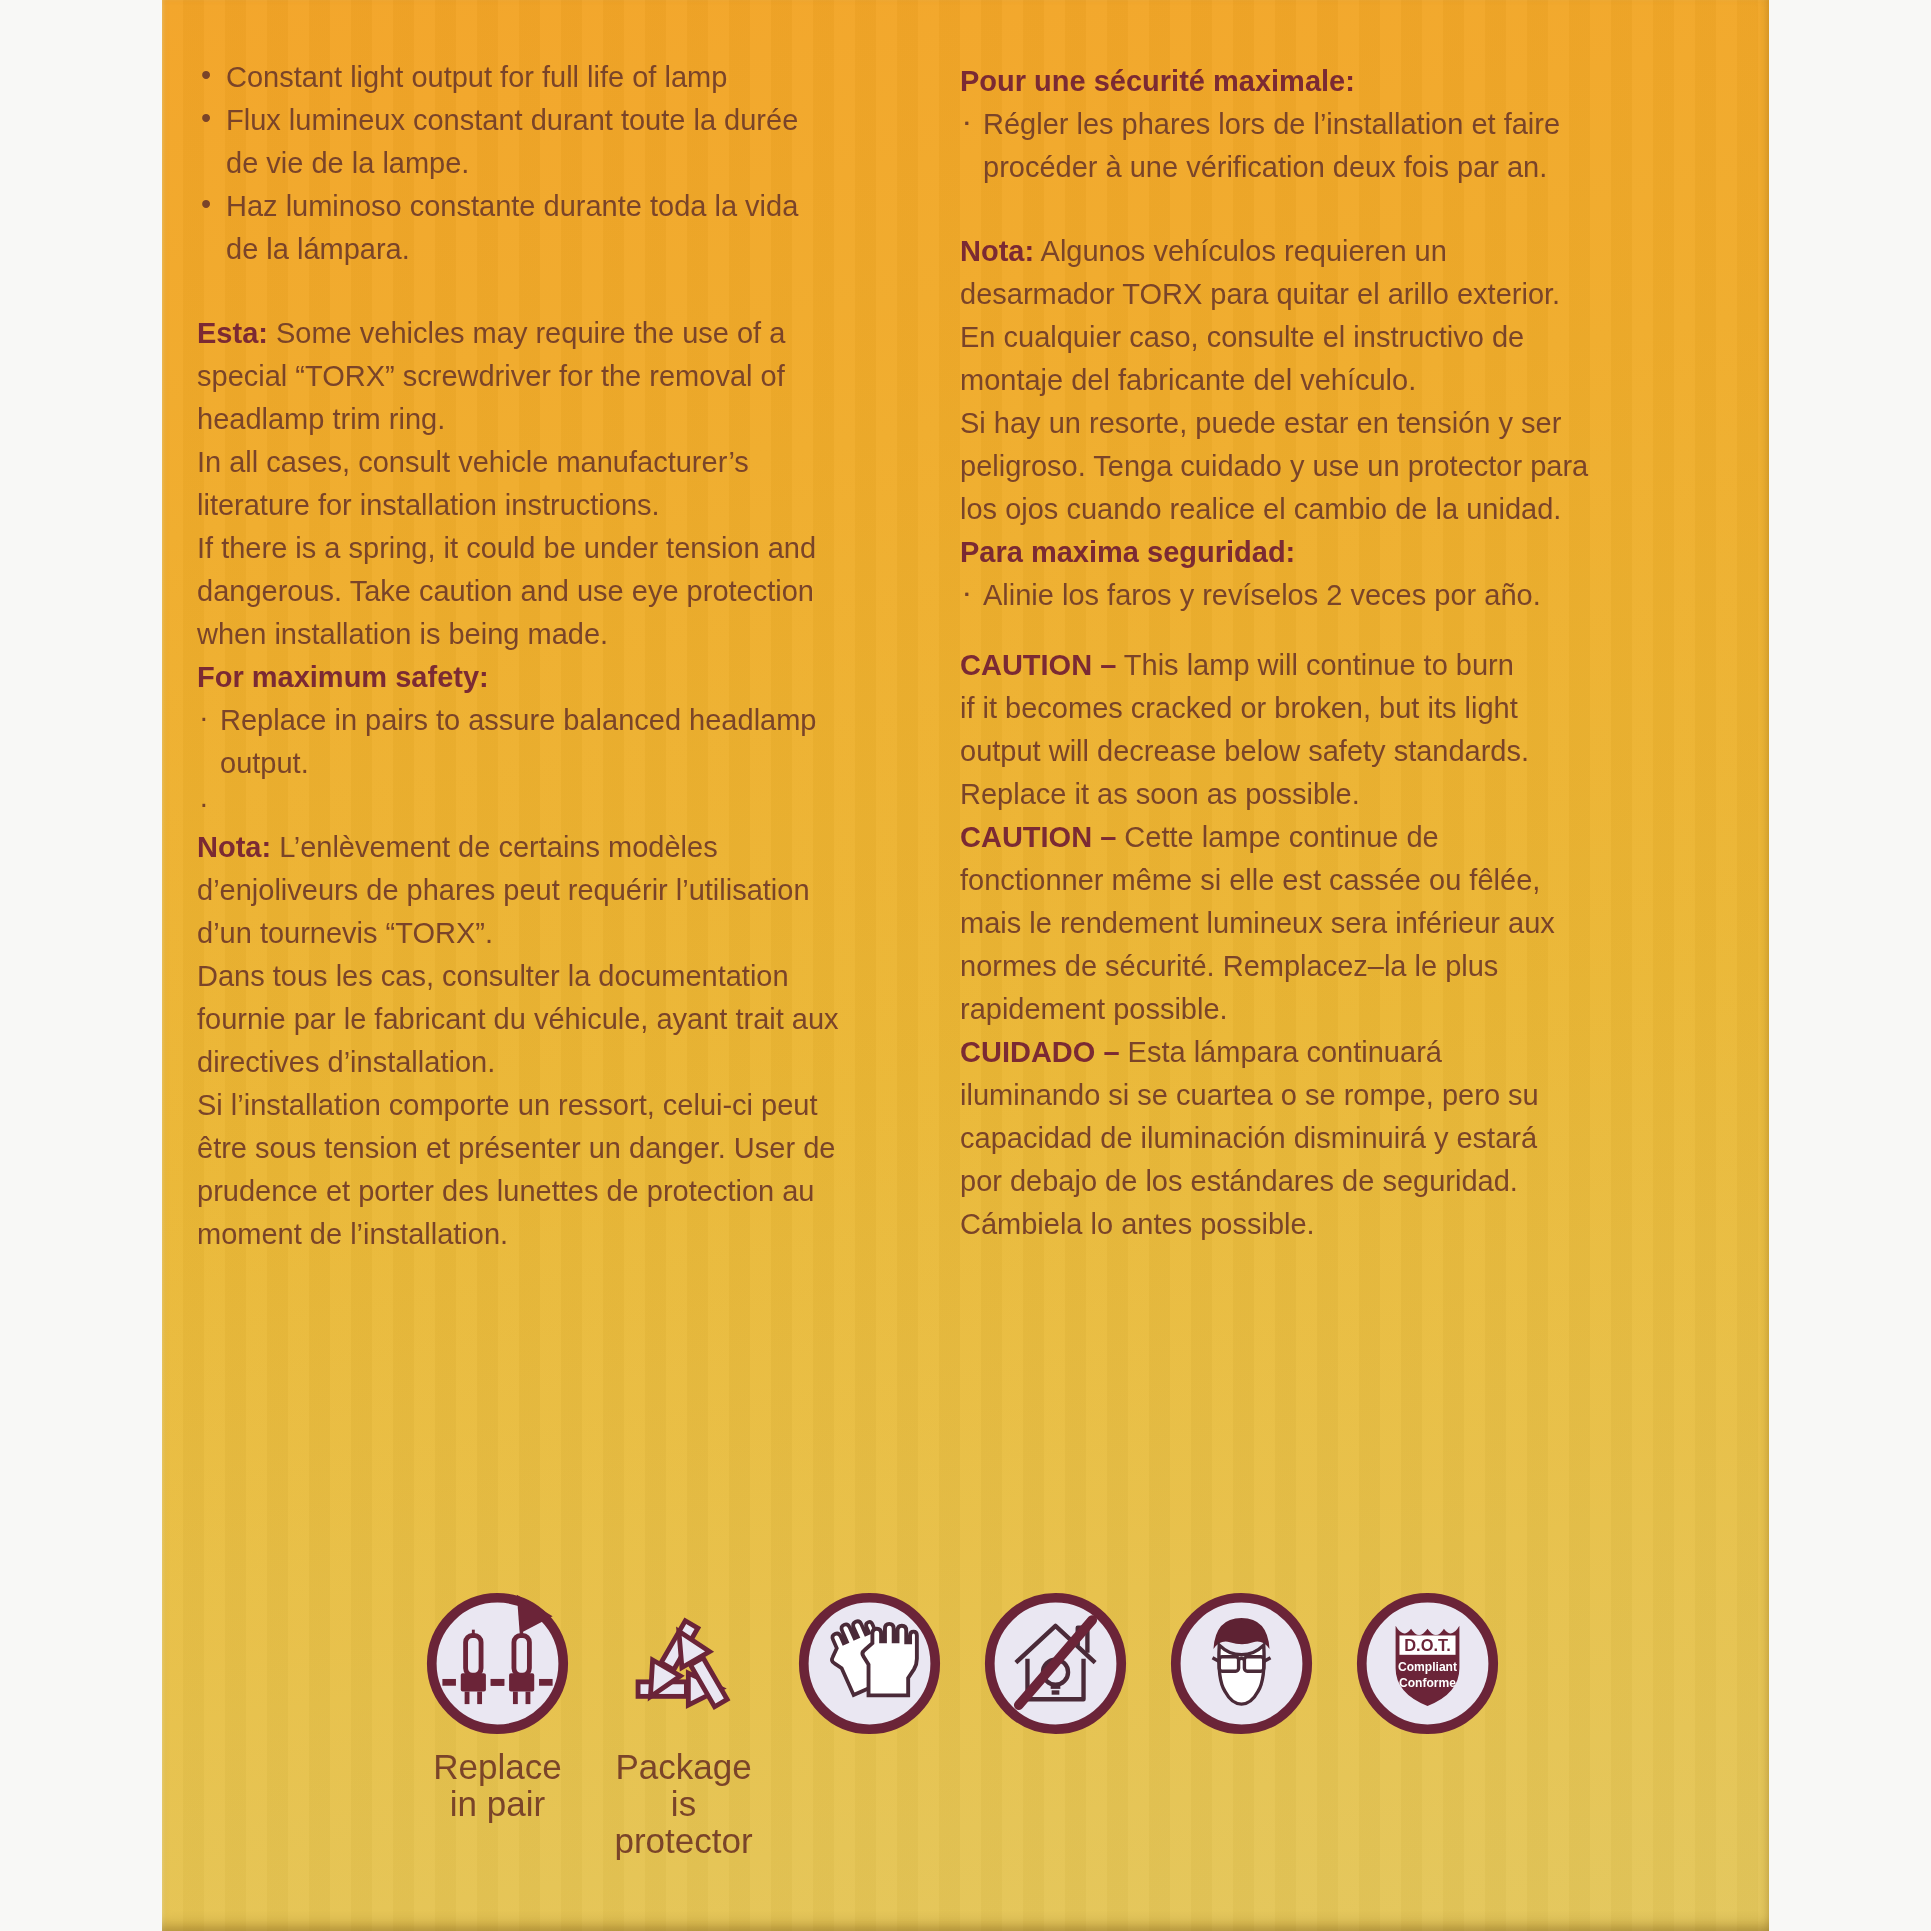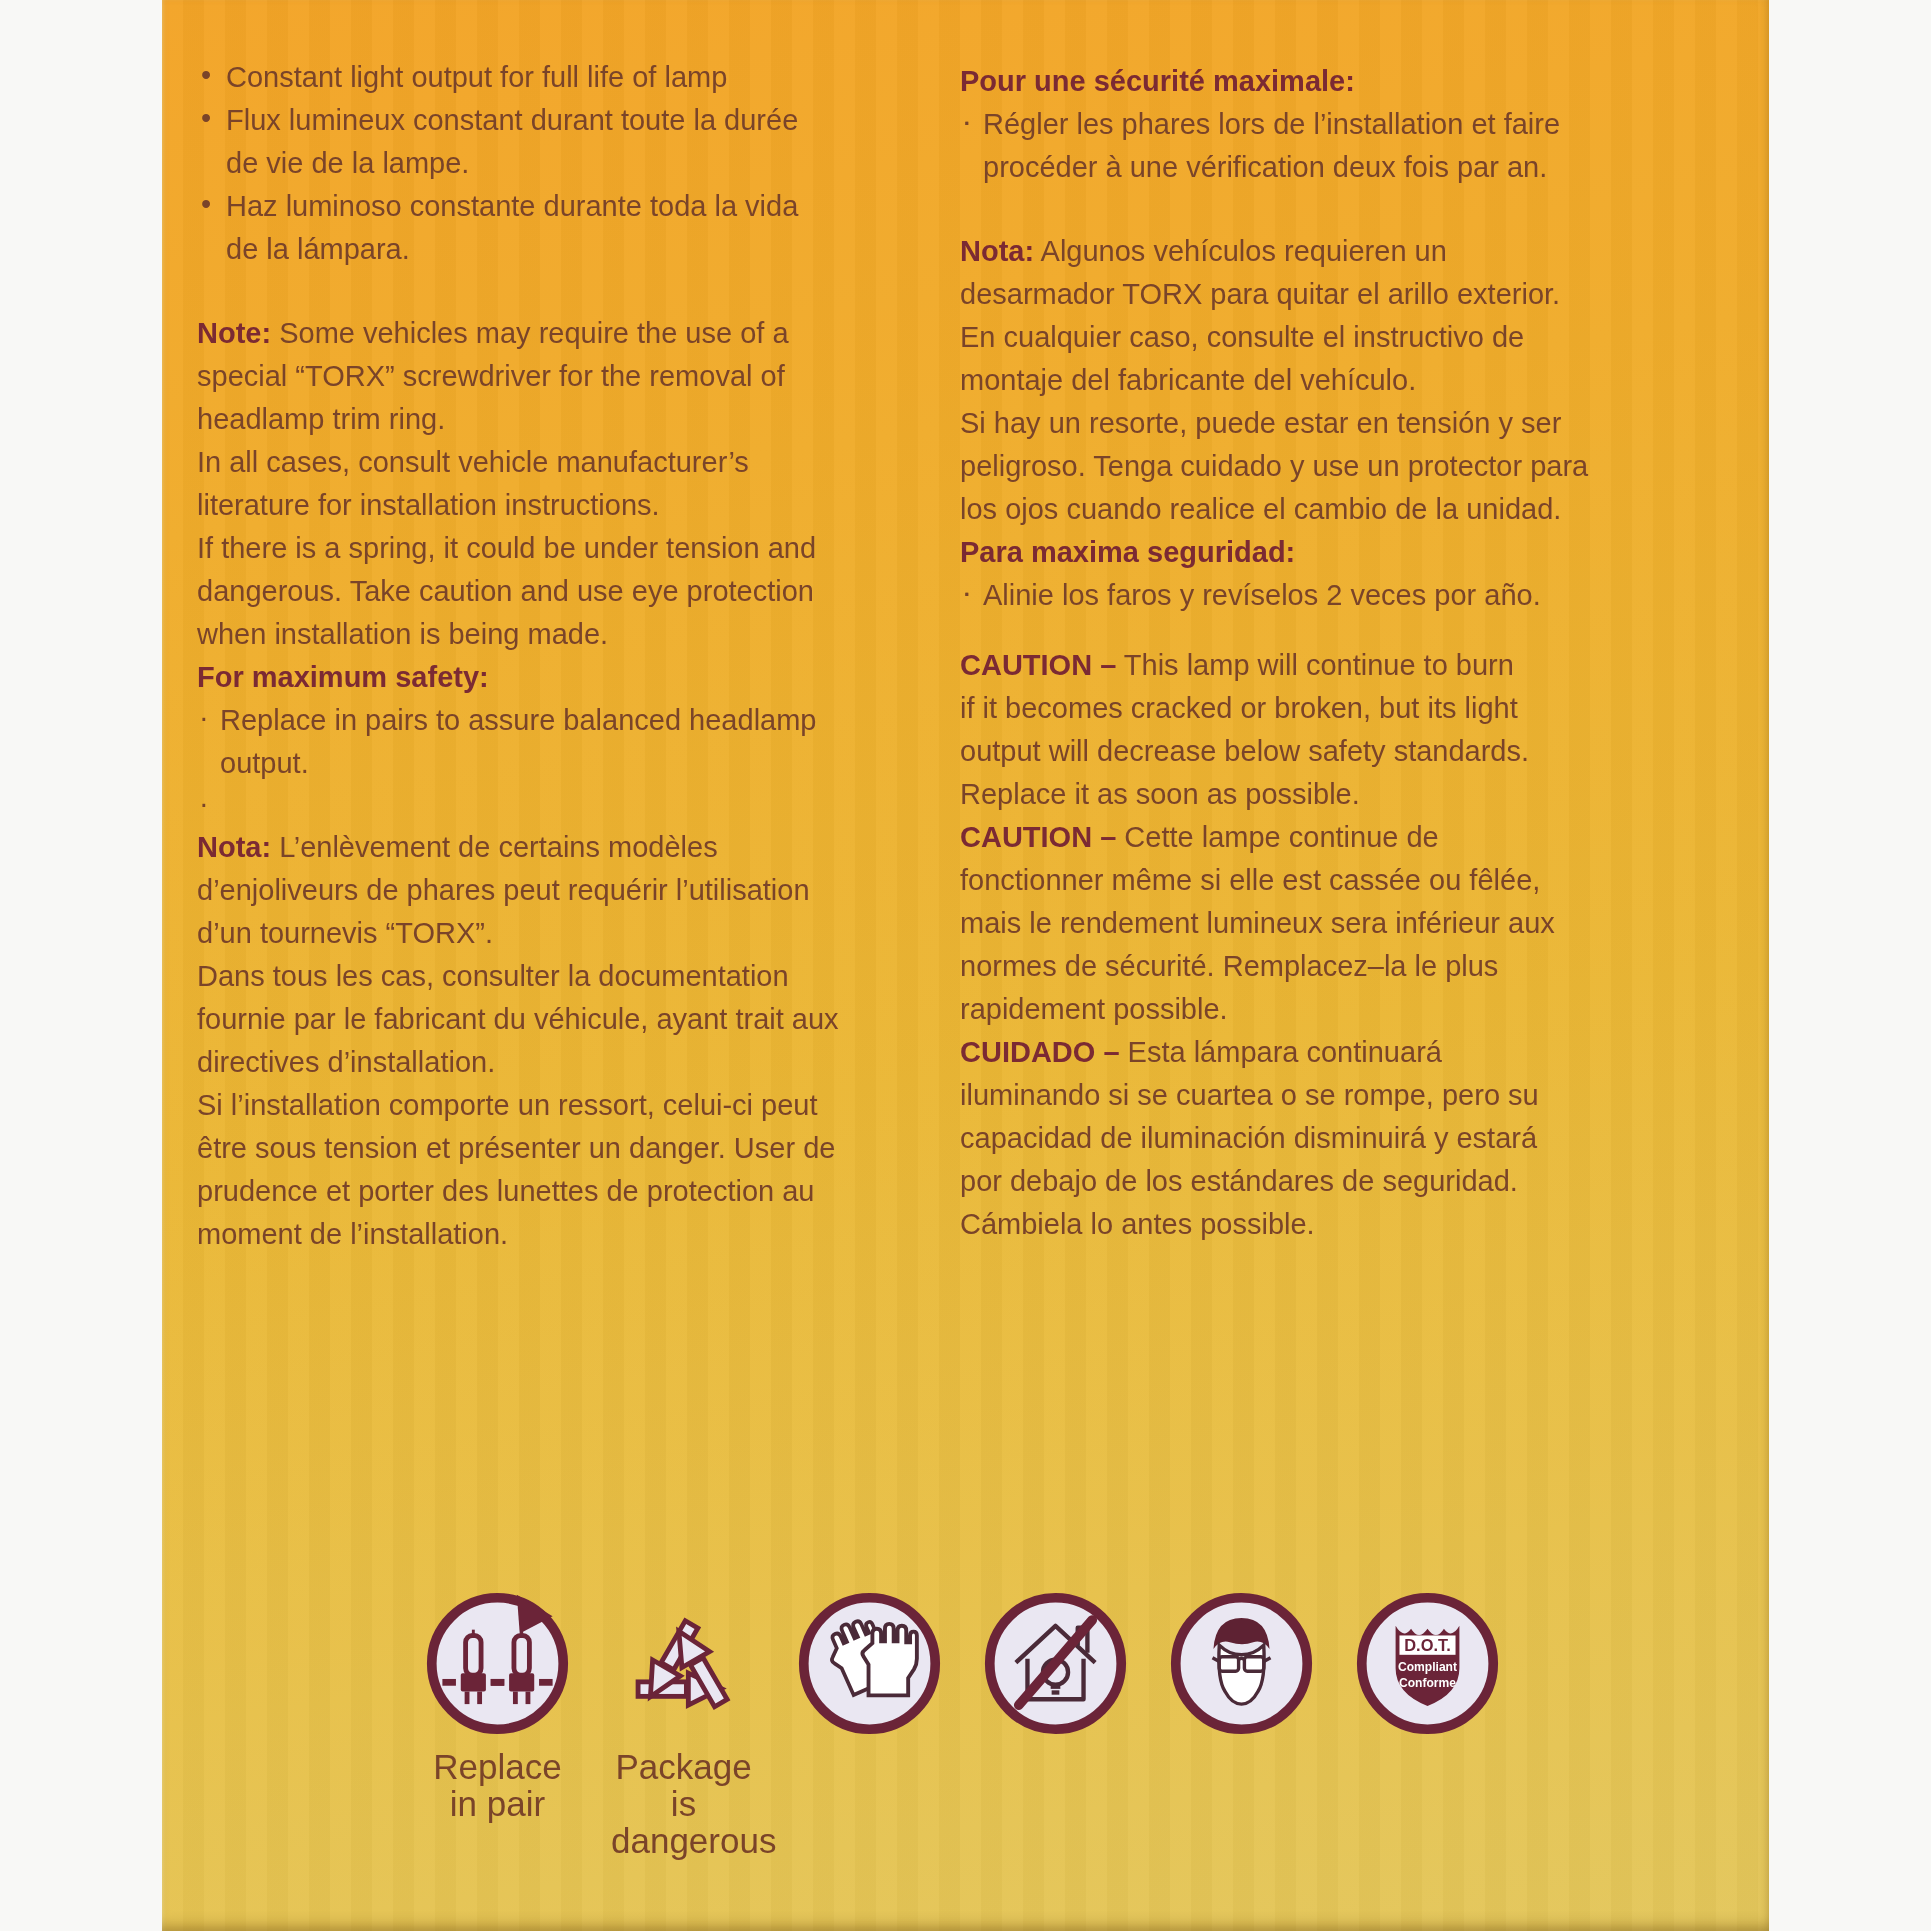--- a/index.html
+++ b/index.html
@@ -65,21 +65,21 @@
         <div class="bul">
           <span class="glyph">•</span>
           <span class="txt">Haz luminoso constante durante toda la vida
 de la lámpara.</span>
         </div>
       </div>
 
       <div class="gap"></div>
 
       <div class="para">
-        <span class="hd">Note:</span><span class="txt"> Some vehicles may require the use of a
+        <span class="hd">Esta:</span><span class="txt"> Some vehicles may require the use of a
 special “TORX” screwdriver for the removal of
 headlamp trim ring.
 In all cases, consult vehicle manufacturer’s
 literature for installation instructions.
 If there is a spring, it could be under tension and
 dangerous. Take caution and use eye protection
 when installation is being made.</span>
       </div>
 
       <div class="heading">For maximum safety:</div>
@@ -208,21 +208,21 @@
             <g id="rarm">
               <rect x="28" y="94" width="50" height="15" fill="#EAE7F2" stroke="#6B2438" stroke-width="5"></rect>
               <polygon points="80,85 114,101 80,118" fill="#EAE7F2" stroke="#6B2438" stroke-width="5"></polygon>
             </g>
           </defs>
           <use href="#rarm"></use>
           <use href="#rarm" transform="rotate(120 75 84)"></use>
           <use href="#rarm" transform="rotate(240 75 84)"></use>
         </svg>
         <div class="icon-label">Package is
-dangerous</div>
+protector</div>
       </div>
 
       <div class="icon-cell">
         <svg viewBox="0 0 150 150">
           <defs>
             <path id="glove" d="M6,76 L6,44 L1,36 Q-2,32 2,29 L10,22 L10,12 Q10,7 14.5,7 Q19,7 19,12 L19,20 L23,20 L23,7 Q23,2 27.5,2 Q32,2 32,7 L32,20 L36,20 L36,9 Q36,4 40.5,4 Q45,4 45,9 L45,21 L49,21 L49,14 Q49,10 52.5,10 Q56,10 56,14 L56,38 Q56,44 53,49 L47,58 L47,76 Z"></path>
           </defs>
           <circle cx="75" cy="75" r="68" fill="#EAE7F2" stroke="#6B2438" stroke-width="10"></circle>
           <use href="#glove" transform="translate(24,44) rotate(-24) scale(0.95)" fill="#FFFFFF" stroke="#4A2A38" stroke-width="4"></use>
           <use href="#glove" transform="translate(68,32)" fill="#FFFFFF" stroke="#4A2A38" stroke-width="4"></use>

